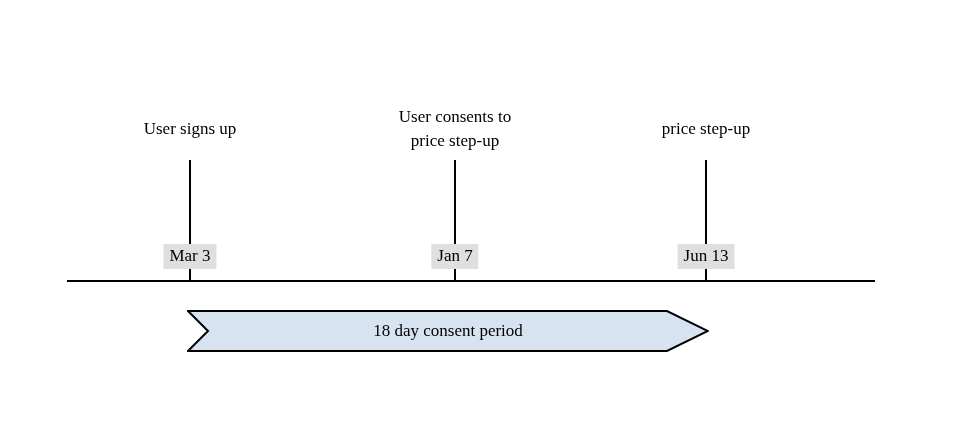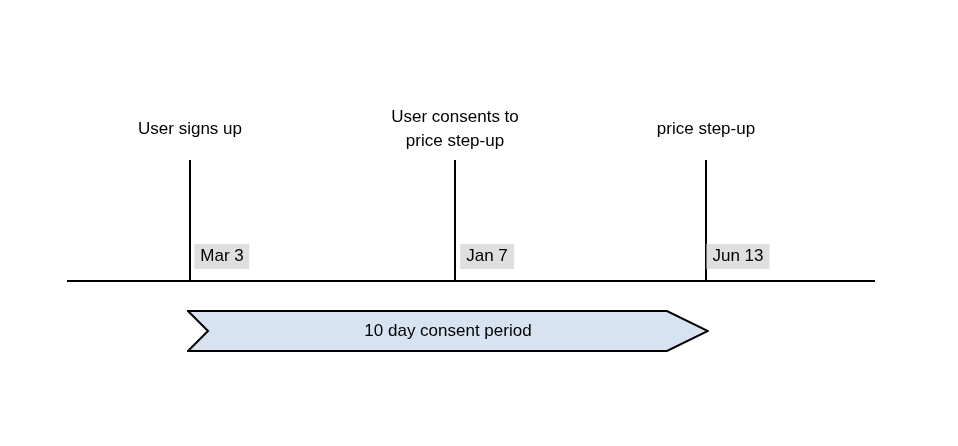--- a/index.html
+++ b/index.html
@@ -9,21 +9,21 @@
     --text-color: #000000;
     --page-bg: #ffffff;
   }
   * { margin: 0; padding: 0; box-sizing: border-box; }
   html, body { background: var(--page-bg); }
   .canvas {
     position: relative;
     width: 958px;
     height: 446px;
     background: var(--page-bg);
-    font-family: Liberation Sans, sans-serif;
+    font-family: Liberation Serif, serif;
     color: var(--text-color);
     overflow: hidden;
   }
   .timeline-line {
     position: absolute;
     left: 67px;
     top: 280px;
     width: 808px;
     height: 2px;
     background: var(--line-color);
@@ -62,21 +62,20 @@
   .date-label {
     position: absolute;
     top: 244px;
     left: 0;
     transform: translateX(-50%);
     background: var(--date-bg);
     padding: 1px 6px 2px 6px;
     font-size: 17px;
     line-height: 22px;
     white-space: nowrap;
-    margin-left: 32px;
   }
   .banner {
     position: absolute;
     left: 187px;
     top: 310px;
     width: 522px;
     height: 42px;
   }
   .banner svg { display: block; width: 522px; height: 42px; }
   .banner-label {
@@ -122,16 +121,16 @@
       <span>price step-up</span>
     </div>
     <div class="tick"></div>
     <div class="date-label">Jun 13</div>
   </div>
 
   <div class="banner">
     <svg viewBox="0 0 522 42">
       <polygon points="1,1 480,1 521,21 480,41 1,41 21,21" style="fill:var(--banner-fill); stroke:var(--line-color); stroke-width:2; stroke-linejoin:miter;"></polygon>
     </svg>
-    <div class="banner-label">10 day consent period</div>
+    <div class="banner-label">18 day consent period</div>
   </div>
 
 </div>
 
 </body></html>

